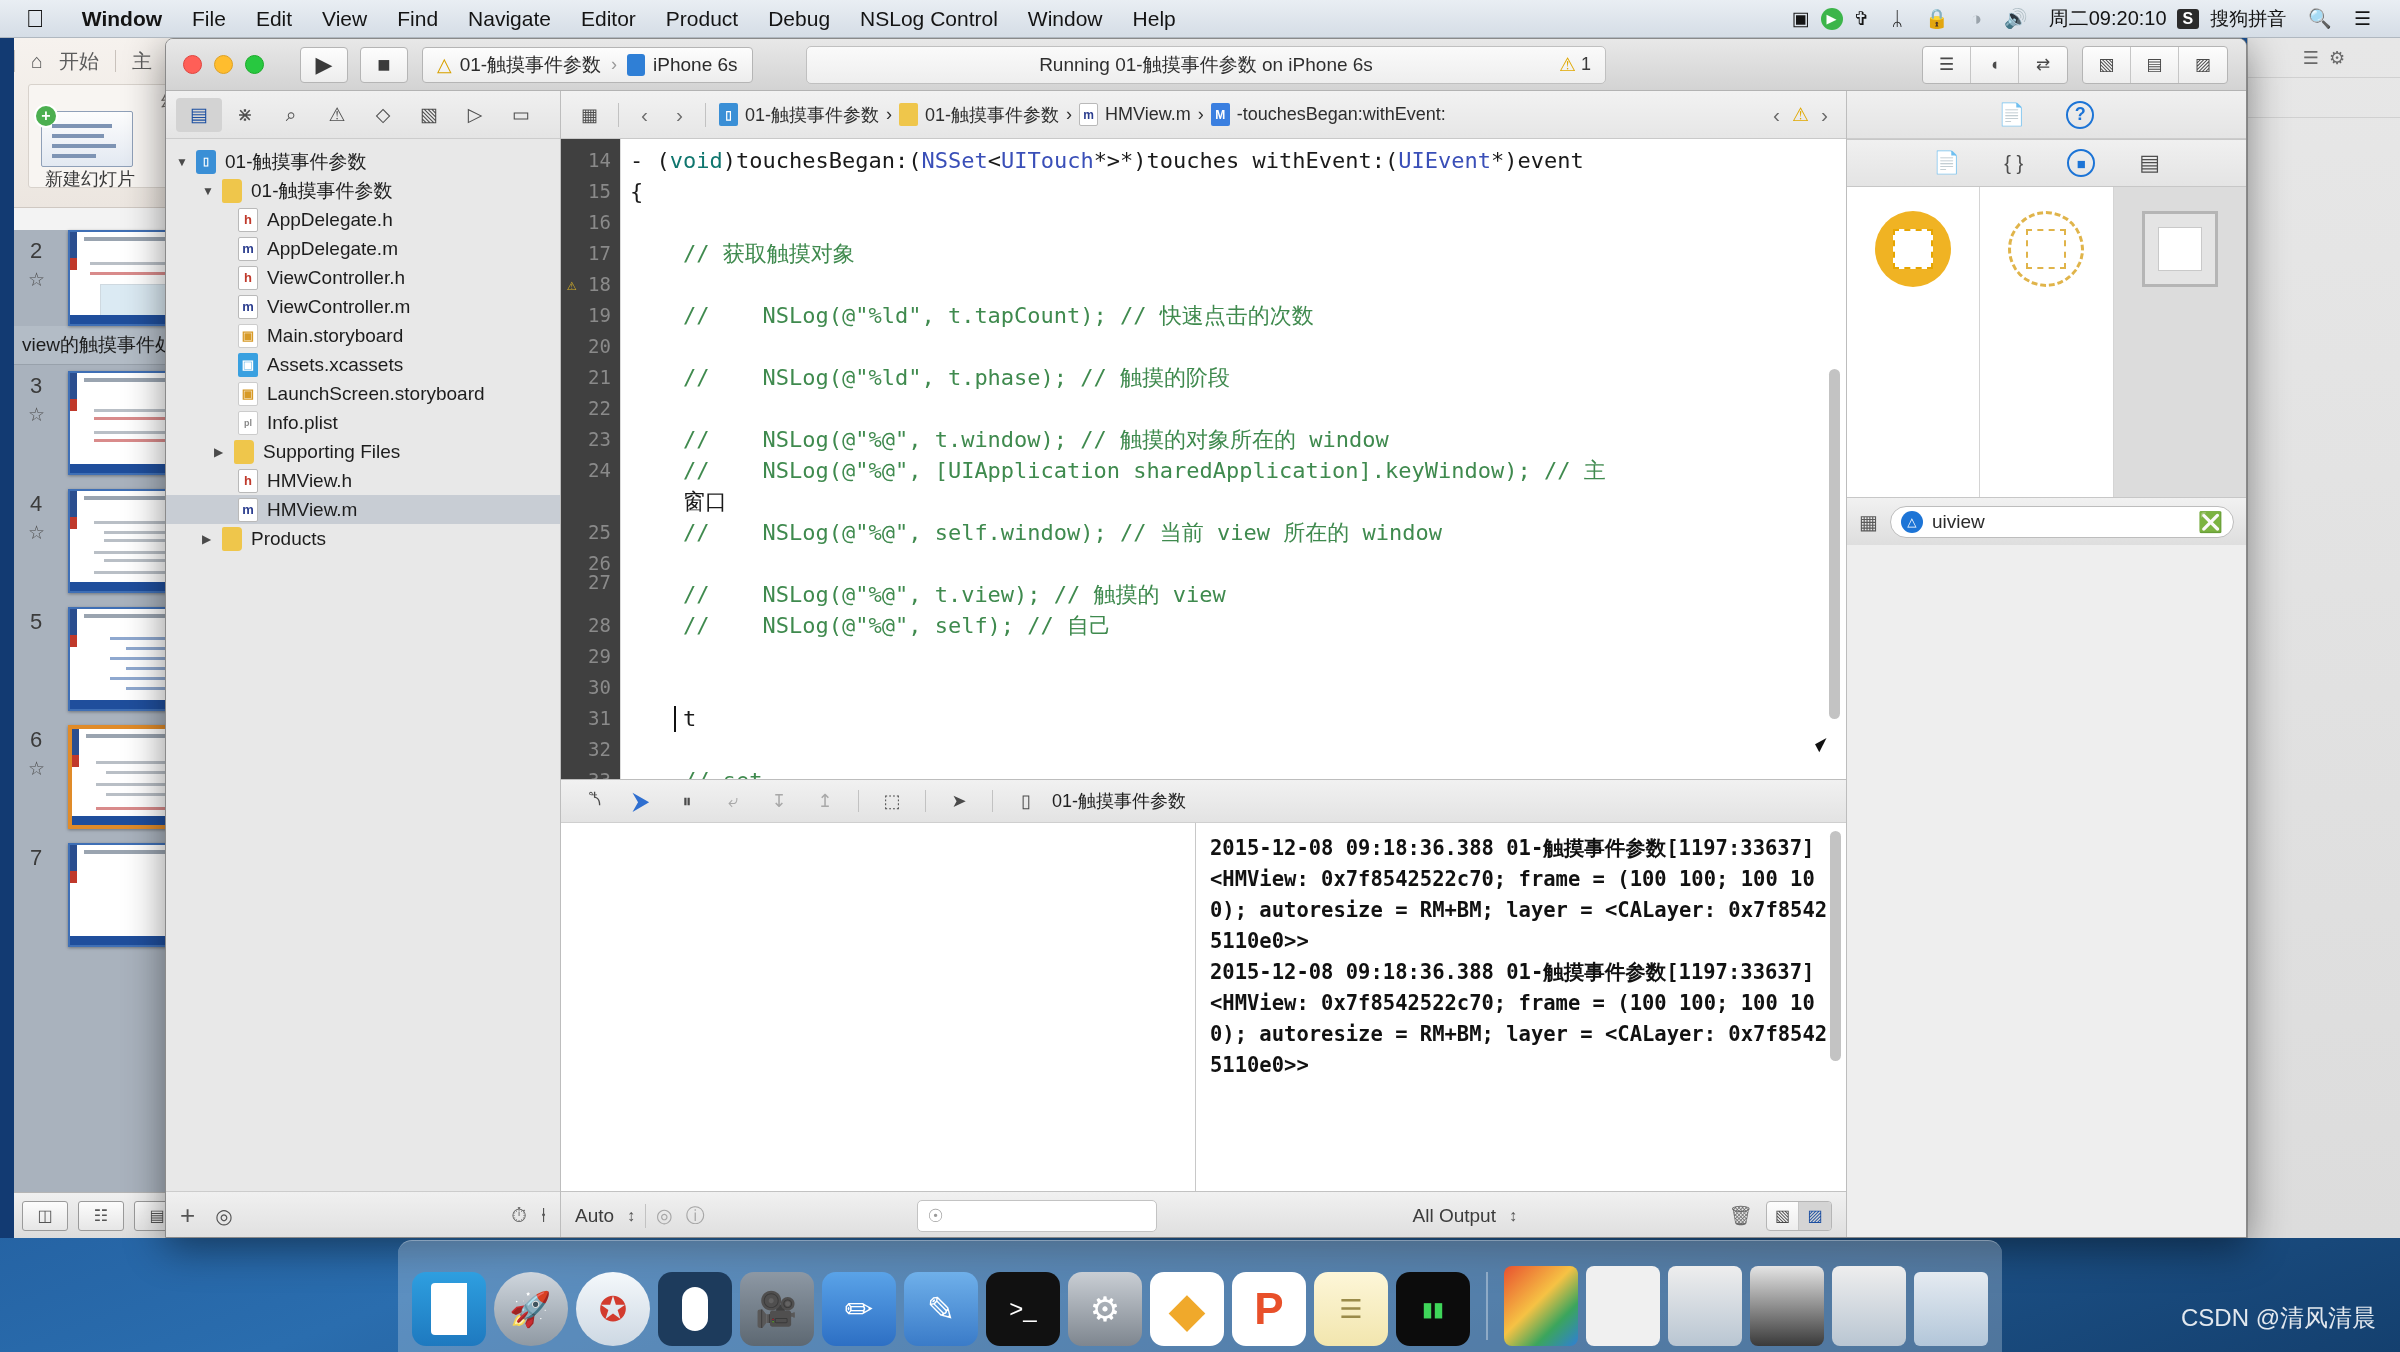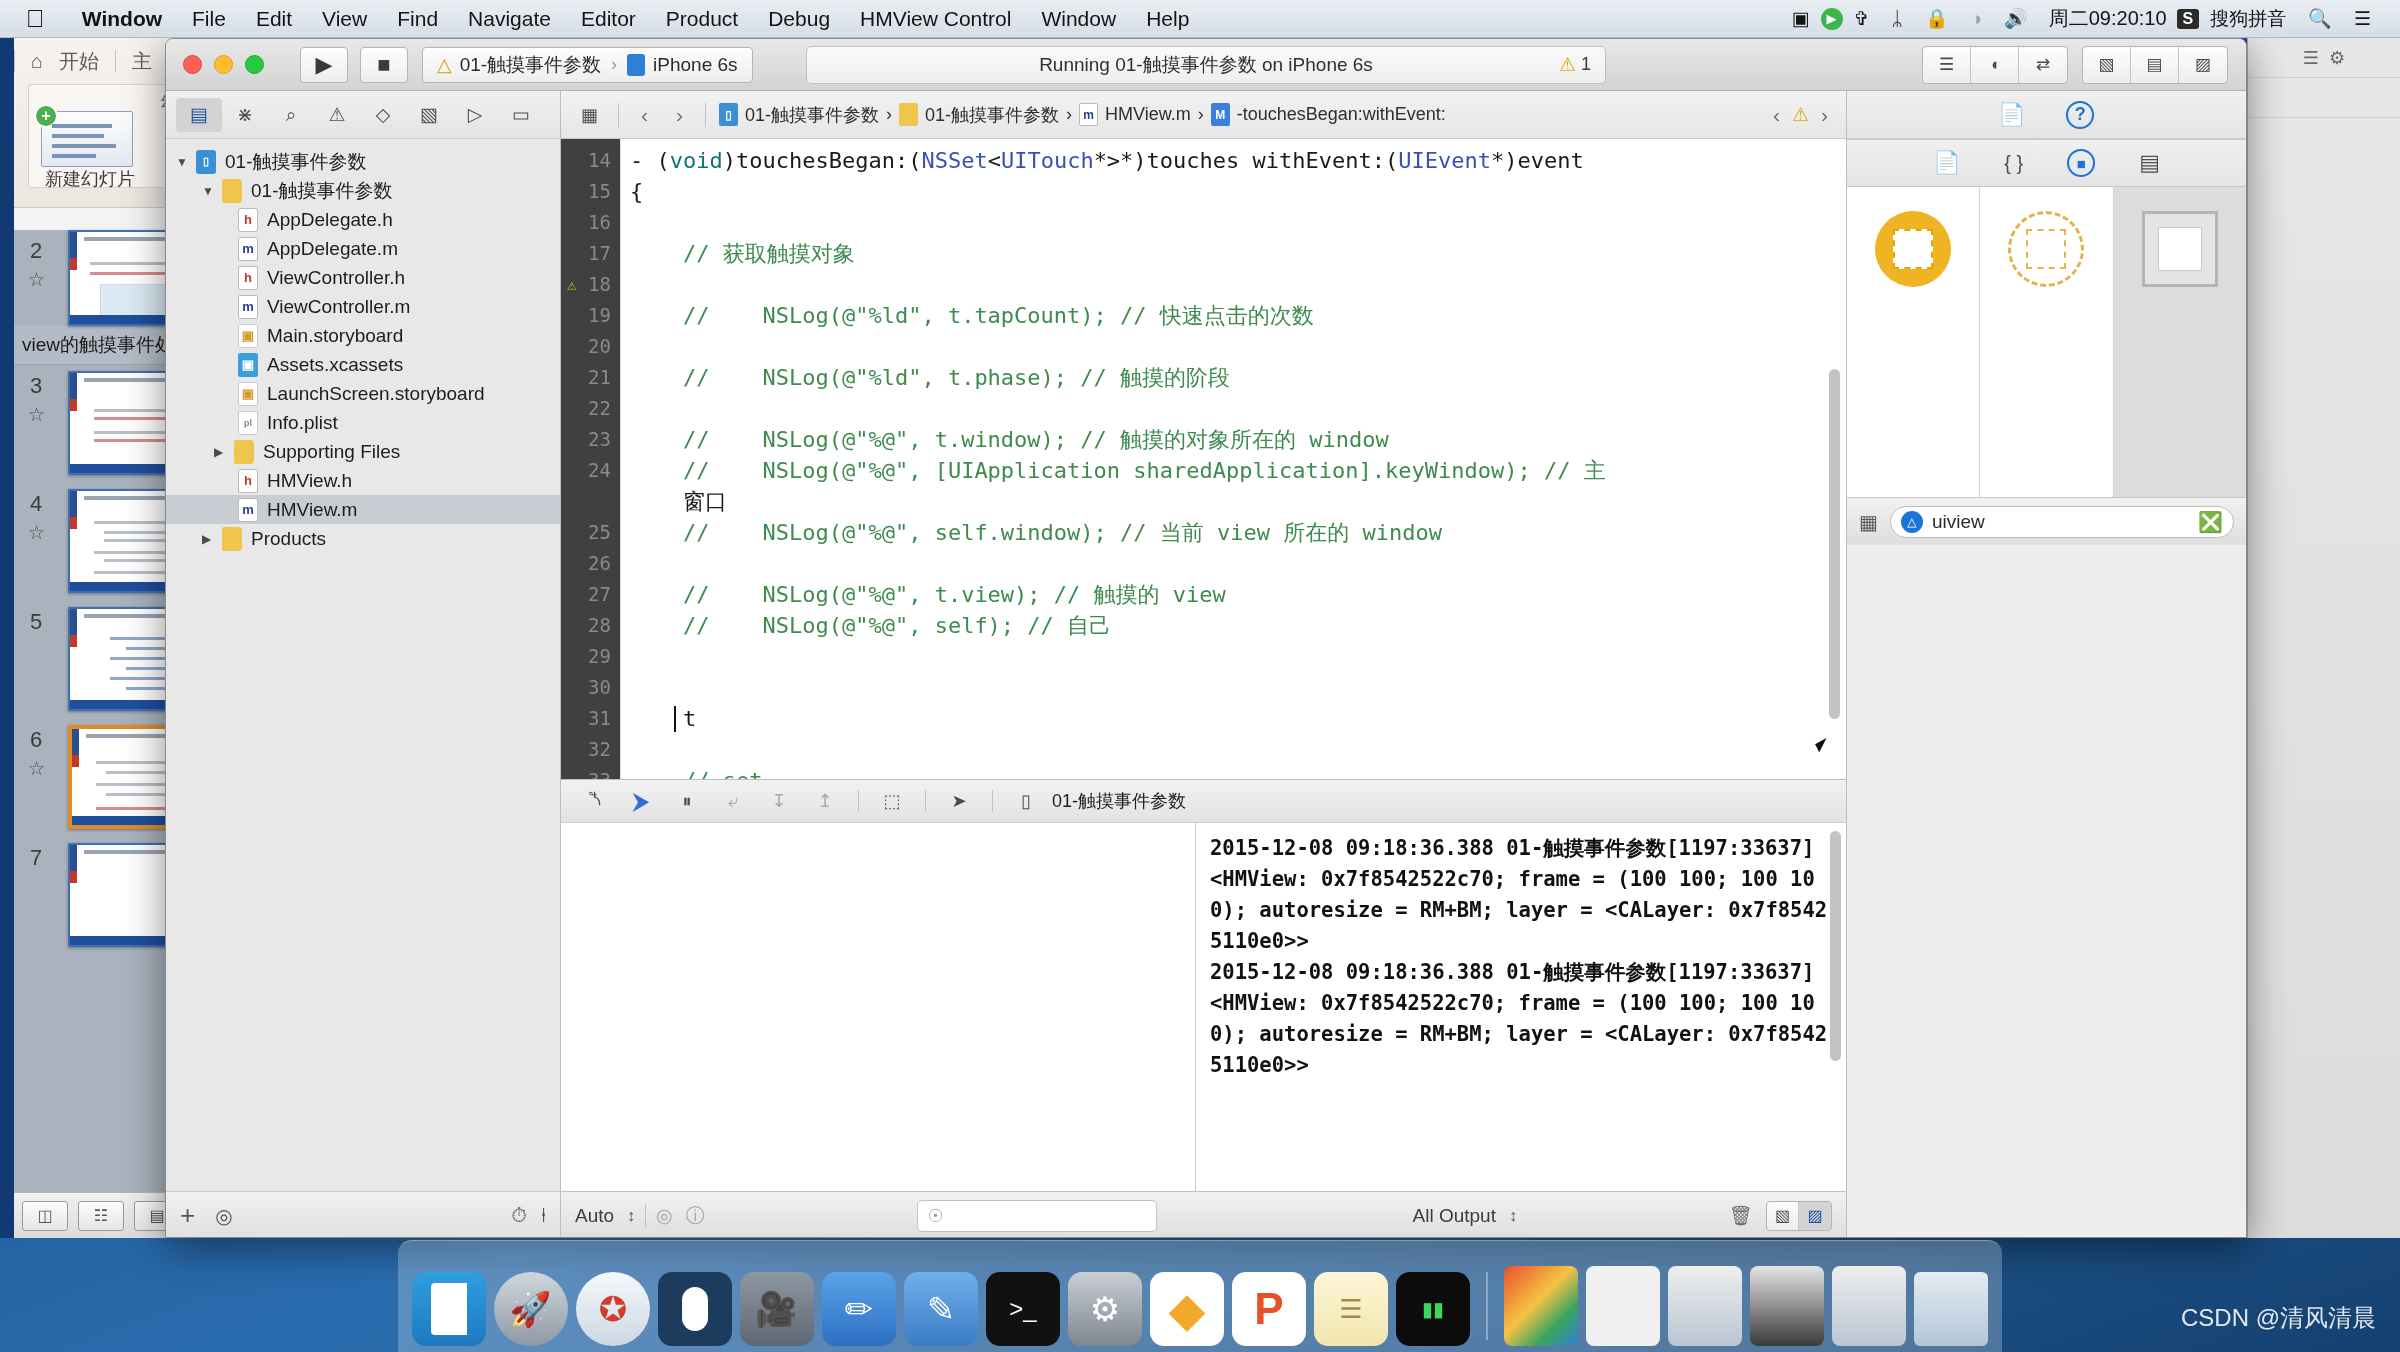--- a/index.html
+++ b/index.html
@@ -554,21 +554,21 @@
   <span class="apple"></span>
   <span class="mi bold">Window</span>
   <span class="mi">File</span>
   <span class="mi">Edit</span>
   <span class="mi">View</span>
   <span class="mi">Find</span>
   <span class="mi">Navigate</span>
   <span class="mi">Editor</span>
   <span class="mi">Product</span>
   <span class="mi">Debug</span>
-  <span class="mi">HMView Control</span>
+  <span class="mi">NSLog Control</span>
   <span class="mi">Window</span>
   <span class="mi">Help</span>
 
   <div class="right">
     <span class="ri">▣</span>
     <span class="ri" style="width:22px;height:22px;border-radius:50%;background:#3cb54a;color:#fff;font-size:13px;justify-content:center;padding:0;">▶</span>
     <span class="ri">✞</span>
     <span class="ri">ᛦ</span>
     <span class="ri">🔒</span>
     <span class="ri" style="color:#9aa3ab;">◑</span>
@@ -755,21 +755,21 @@
             <div class="lnum" style="top: 130px;">18</div>
             <div class="warnglyph" style="top: 136px;">⚠</div>
             <div class="lnum" style="top: 161px;">19</div>
             <div class="lnum" style="top: 192px;">20</div>
             <div class="lnum" style="top: 223px;">21</div>
             <div class="lnum" style="top: 254px;">22</div>
             <div class="lnum" style="top: 285px;">23</div>
             <div class="lnum" style="top: 316px;">24</div>
             <div class="lnum" style="top: 378px;">25</div>
             <div class="lnum" style="top: 409px;">26</div>
-            <div class="lnum" style="top: 440px;">27</div>
+            <div class="lnum" style="top: 428px;">27</div>
             <div class="lnum" style="top: 471px;">28</div>
             <div class="lnum" style="top: 502px;">29</div>
             <div class="lnum" style="top: 533px;">30</div>
             <div class="lnum" style="top: 564px;">31</div>
             <div class="lnum" style="top: 595px;">32</div>
             <div class="lnum" style="top: 626px;">33</div>
           </div>
         <div id="codearea">
             <div class="code" style="position: absolute; left: 8px; top: 6px;">- (<span class="kw">void</span>)touchesBegan:(<span class="ty">NSSet</span>&lt;<span class="ty">UITouch</span>*&gt;*)touches withEvent:(<span class="ty">UIEvent</span>*)event</div>
             <div class="code" style="position: absolute; left: 8px; top: 37px;">{</div>

